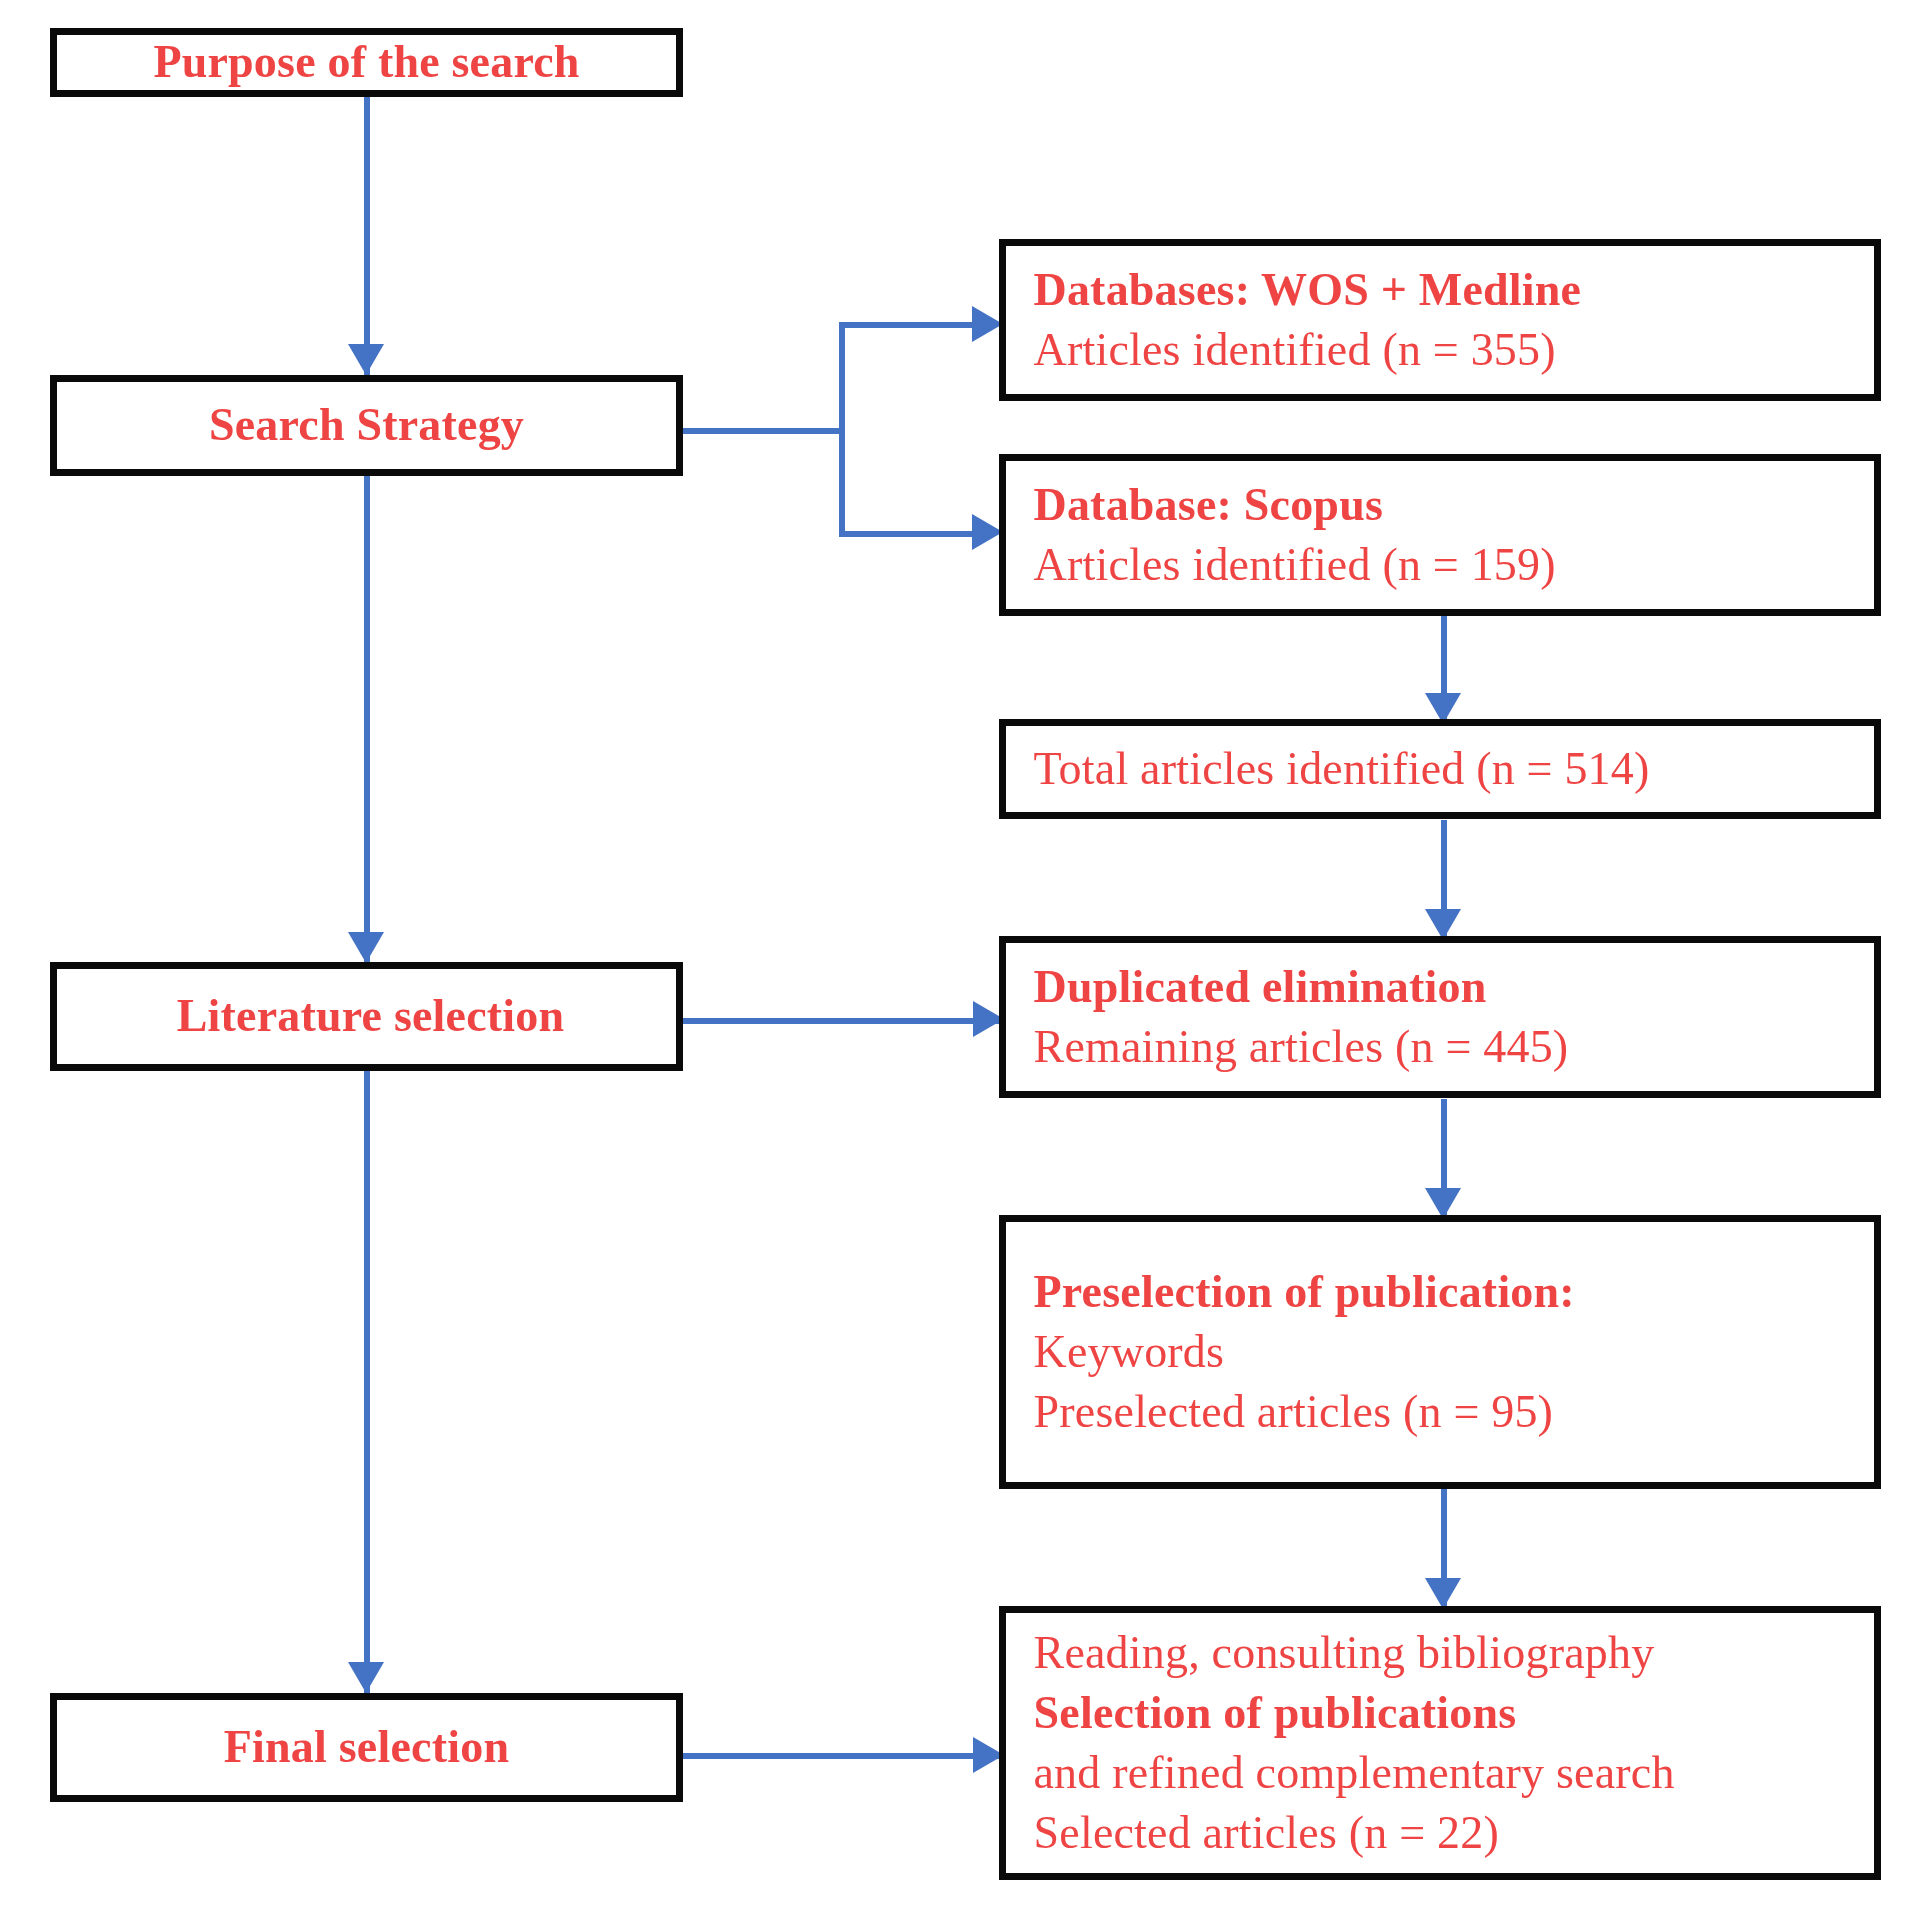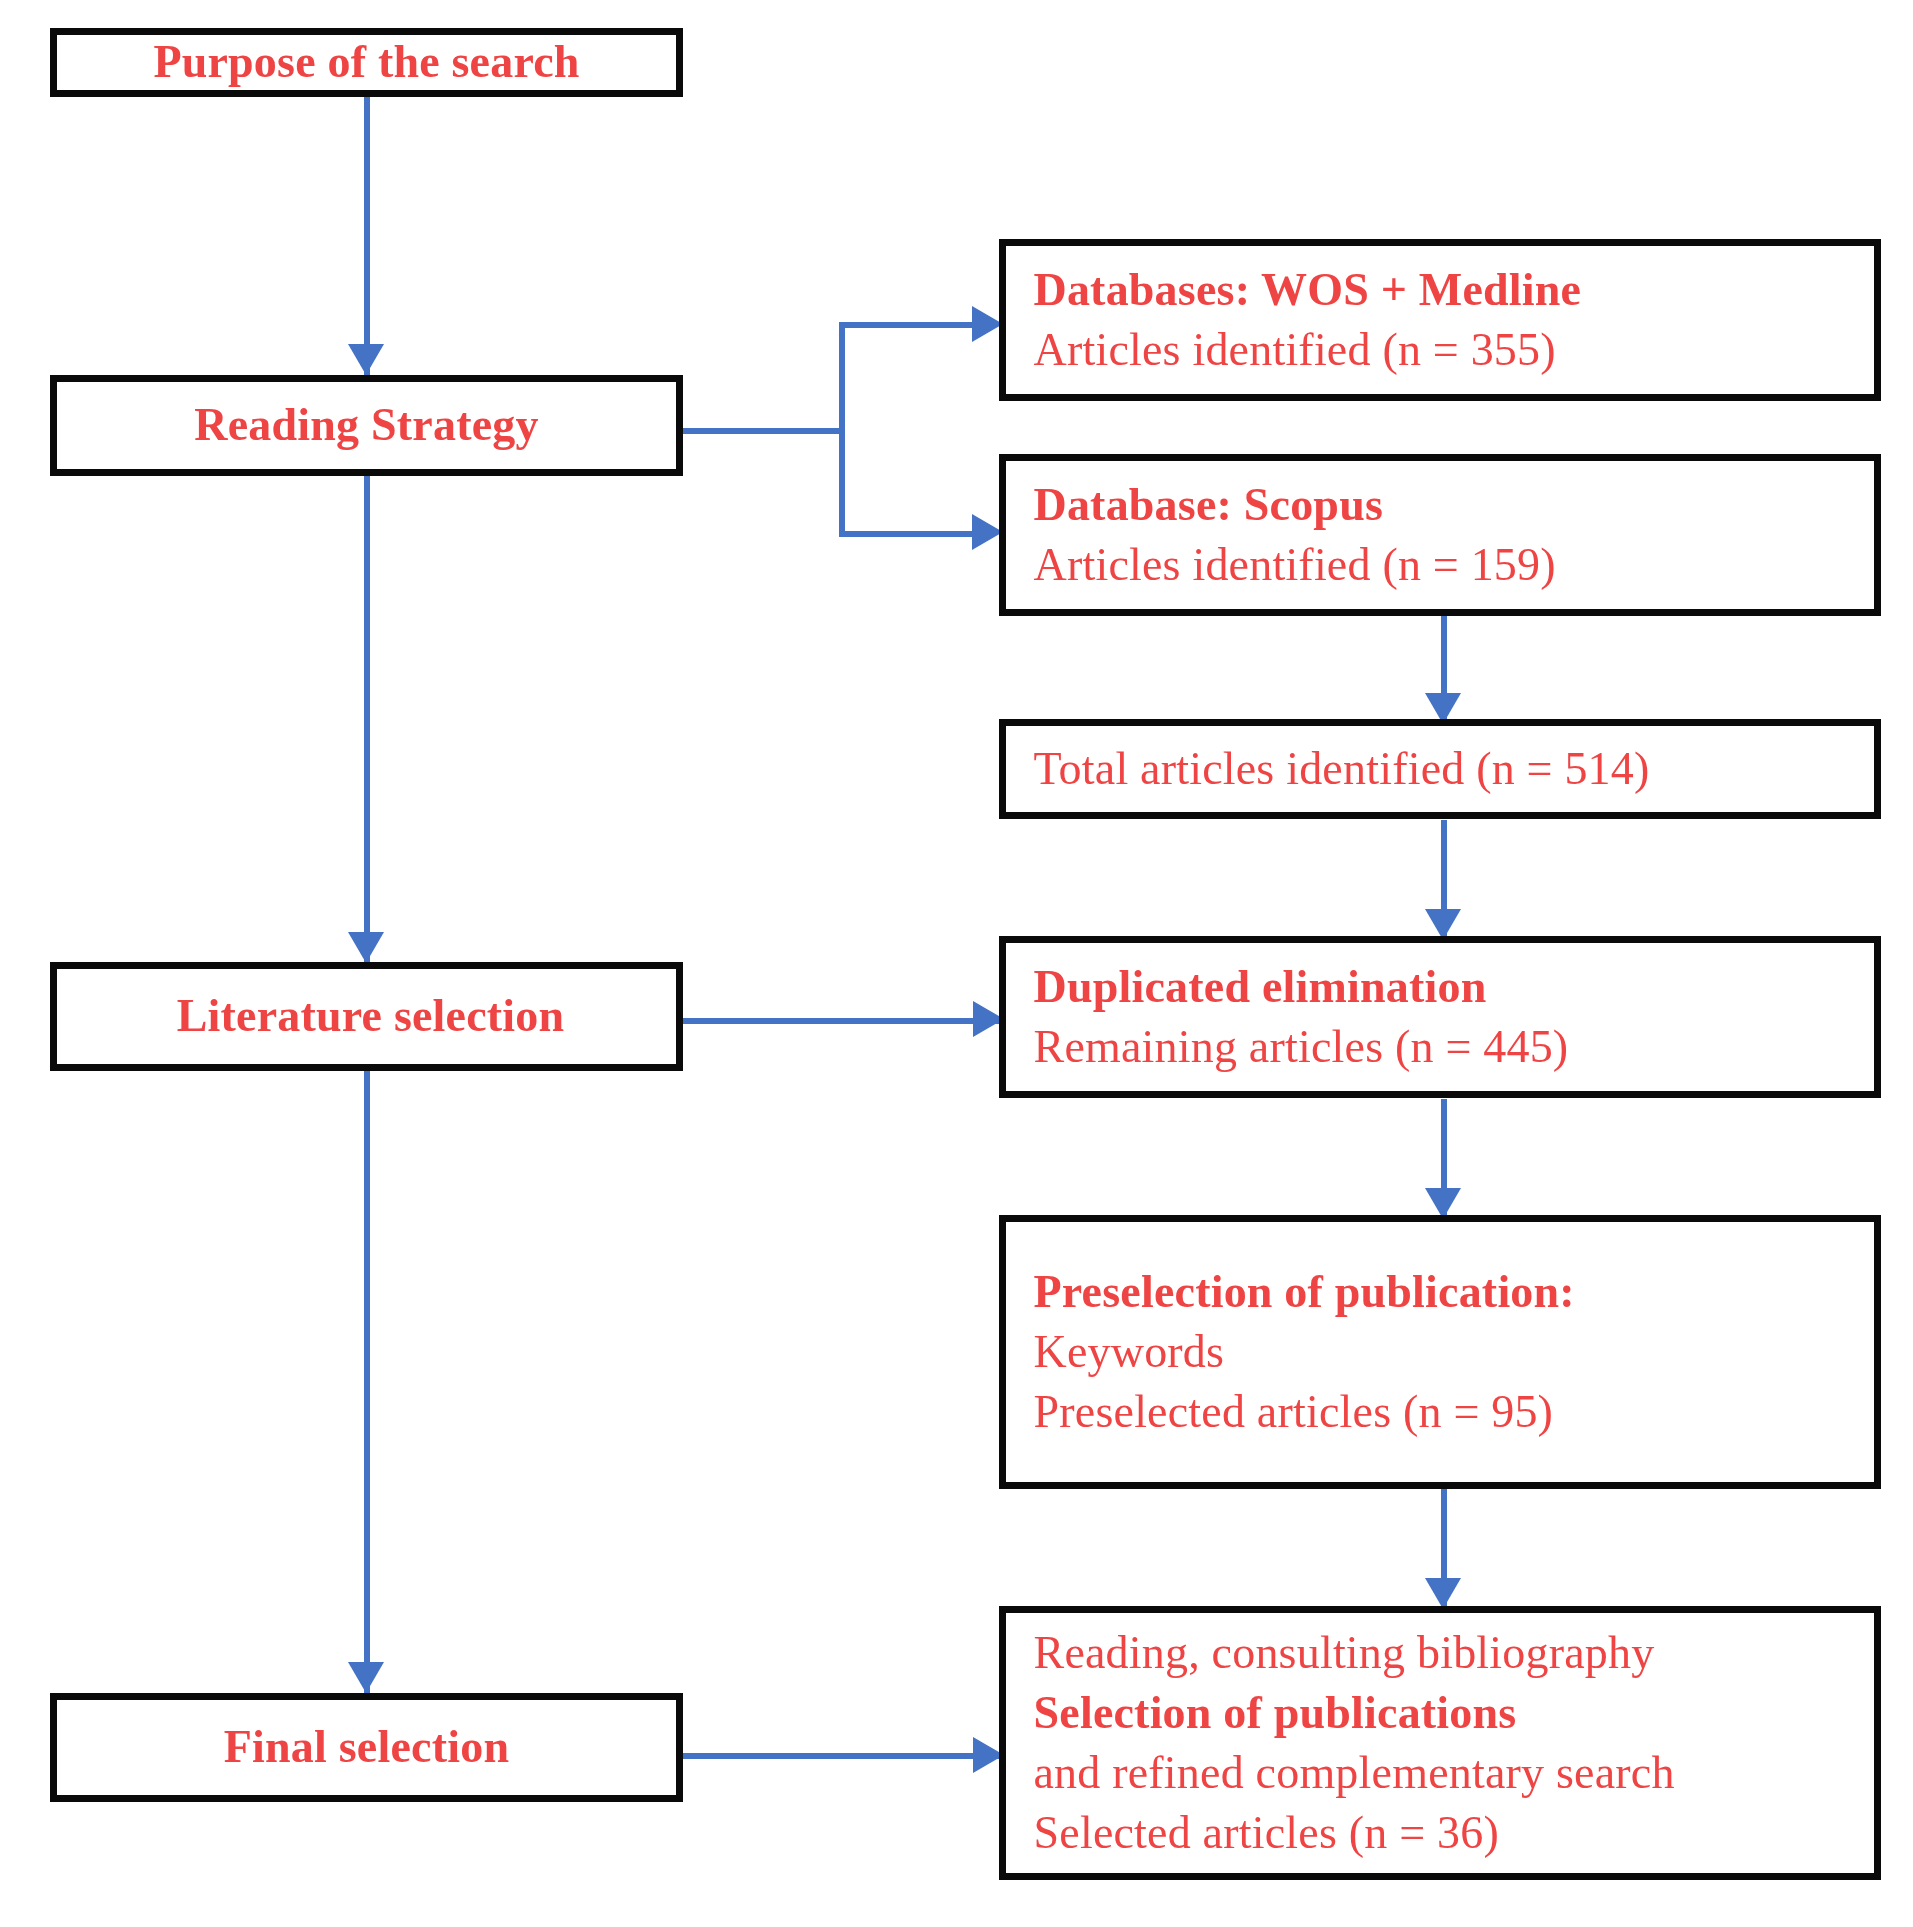--- a/index.html
+++ b/index.html
@@ -119,21 +119,21 @@
   <div class="arrow down" style="left:1425px; top:1578px;"></div>
 
   <div class="conn h" style="left:683px; top:1753px; width:316px;"></div>
   <div class="arrow right" style="left:973px; top:1737px;"></div>
 
   <div class="node centered" style="left:50px; top:28px; width:633px; height:69px;">
     <span class="line">Purpose of the search</span>
   </div>
 
   <div class="node centered" style="left:50px; top:375px; width:633px; height:101px;">
-    <span class="line">Reading Strategy</span>
+    <span class="line">Search Strategy</span>
   </div>
 
   <div class="node centered" style="left:50px; top:962px; width:633px; height:109px;padding-left:8px;">
     <span class="line">Literature selection</span>
   </div>
 
   <div class="node centered" style="left:50px; top:1693px; width:633px; height:109px;">
     <span class="line">Final selection</span>
   </div>
 
@@ -161,17 +161,17 @@
   <div class="node lefted" style="left:999px; top:1215px; width:882px; height:274px;">
     <span class="line b">Preselection of publication:</span>
     <span class="line r">Keywords</span>
     <span class="line r">Preselected articles (n = 95)</span>
   </div>
 
   <div class="node lefted" style="left:999px; top:1606px; width:882px; height:274px;">
     <span class="line r">Reading, consulting bibliography</span>
     <span class="line b">Selection of publications</span>
     <span class="line r">and refined complementary search</span>
-    <span class="line r">Selected articles (n = 36)</span>
+    <span class="line r">Selected articles (n = 22)</span>
   </div>
 
 </div>
 
 
 </body></html>

